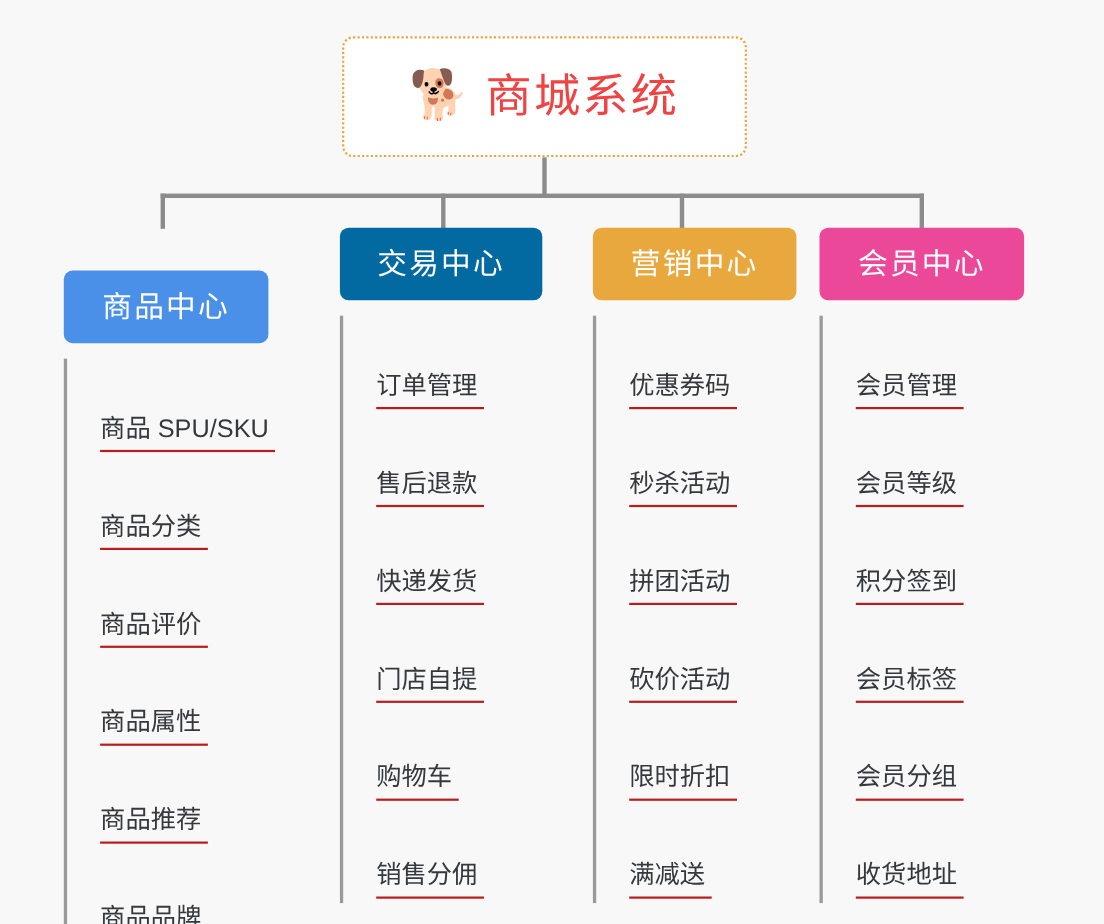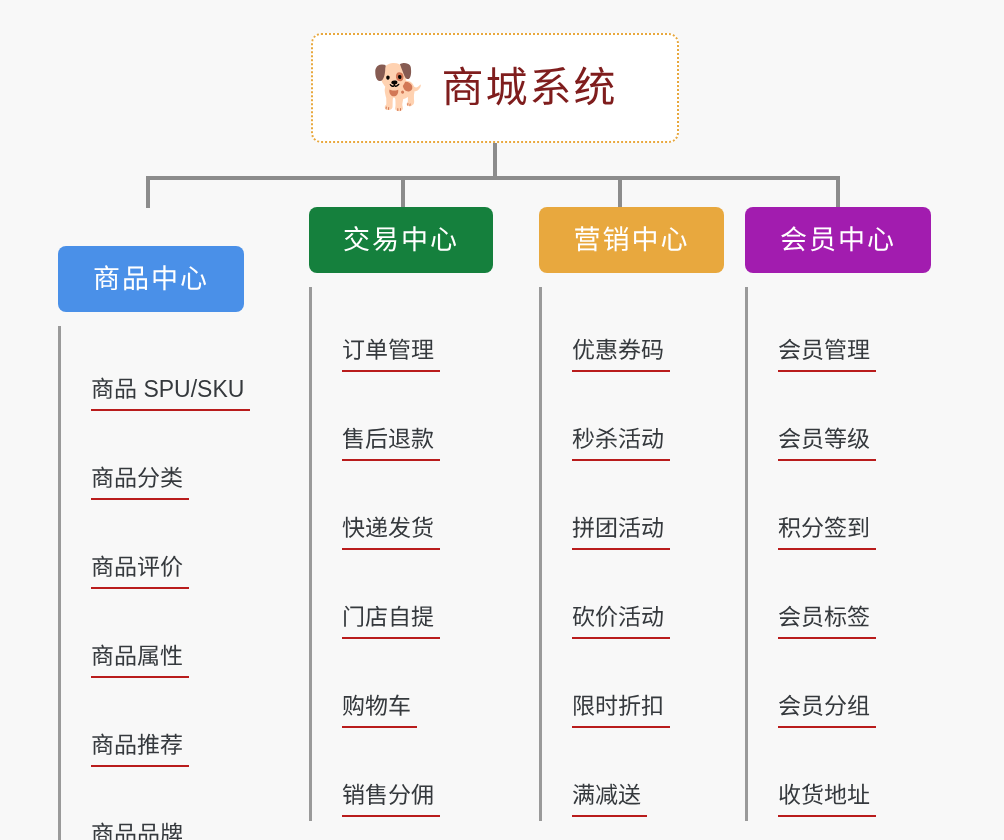--- a/index.html
+++ b/index.html
@@ -38,21 +38,21 @@
     gap: 14px;
   }
   .root-emoji {
     font-size: 44px;
     line-height: 1;
     display: block;
     margin-top: -2px;
   }
   .root-title {
     font-size: 42px;
-    color: #7f1d1d;
+    color: #ef4444;
     letter-spacing: 2px;
     line-height: 1;
     white-space: nowrap;
   }
 
   
   .conn {
     position: absolute;
     background: #8c8c8c;
   }
@@ -94,23 +94,23 @@
     display: flex;
     align-items: center;
     justify-content: center;
     color: #ffffff;
     font-size: 27px;
     letter-spacing: 2px;
     line-height: 1;
     white-space: nowrap;
   }
   .branch.b1 .branch-header { background: #4a90e8; }
-  .branch.b2 .branch-header { background: #15803d; }
+  .branch.b2 .branch-header { background: #0369a1; }
   .branch.b3 .branch-header { background: #e8a83e; }
-  .branch.b4 .branch-header { background: #a21caf; }
+  .branch.b4 .branch-header { background: #ec4899; }
 
   
   .branch-items {
     position: relative;
     margin-top: 14px;
     padding-left: 14px;
     border-left: 3px solid #9a9a9a;
   }
 
   .leaf {

